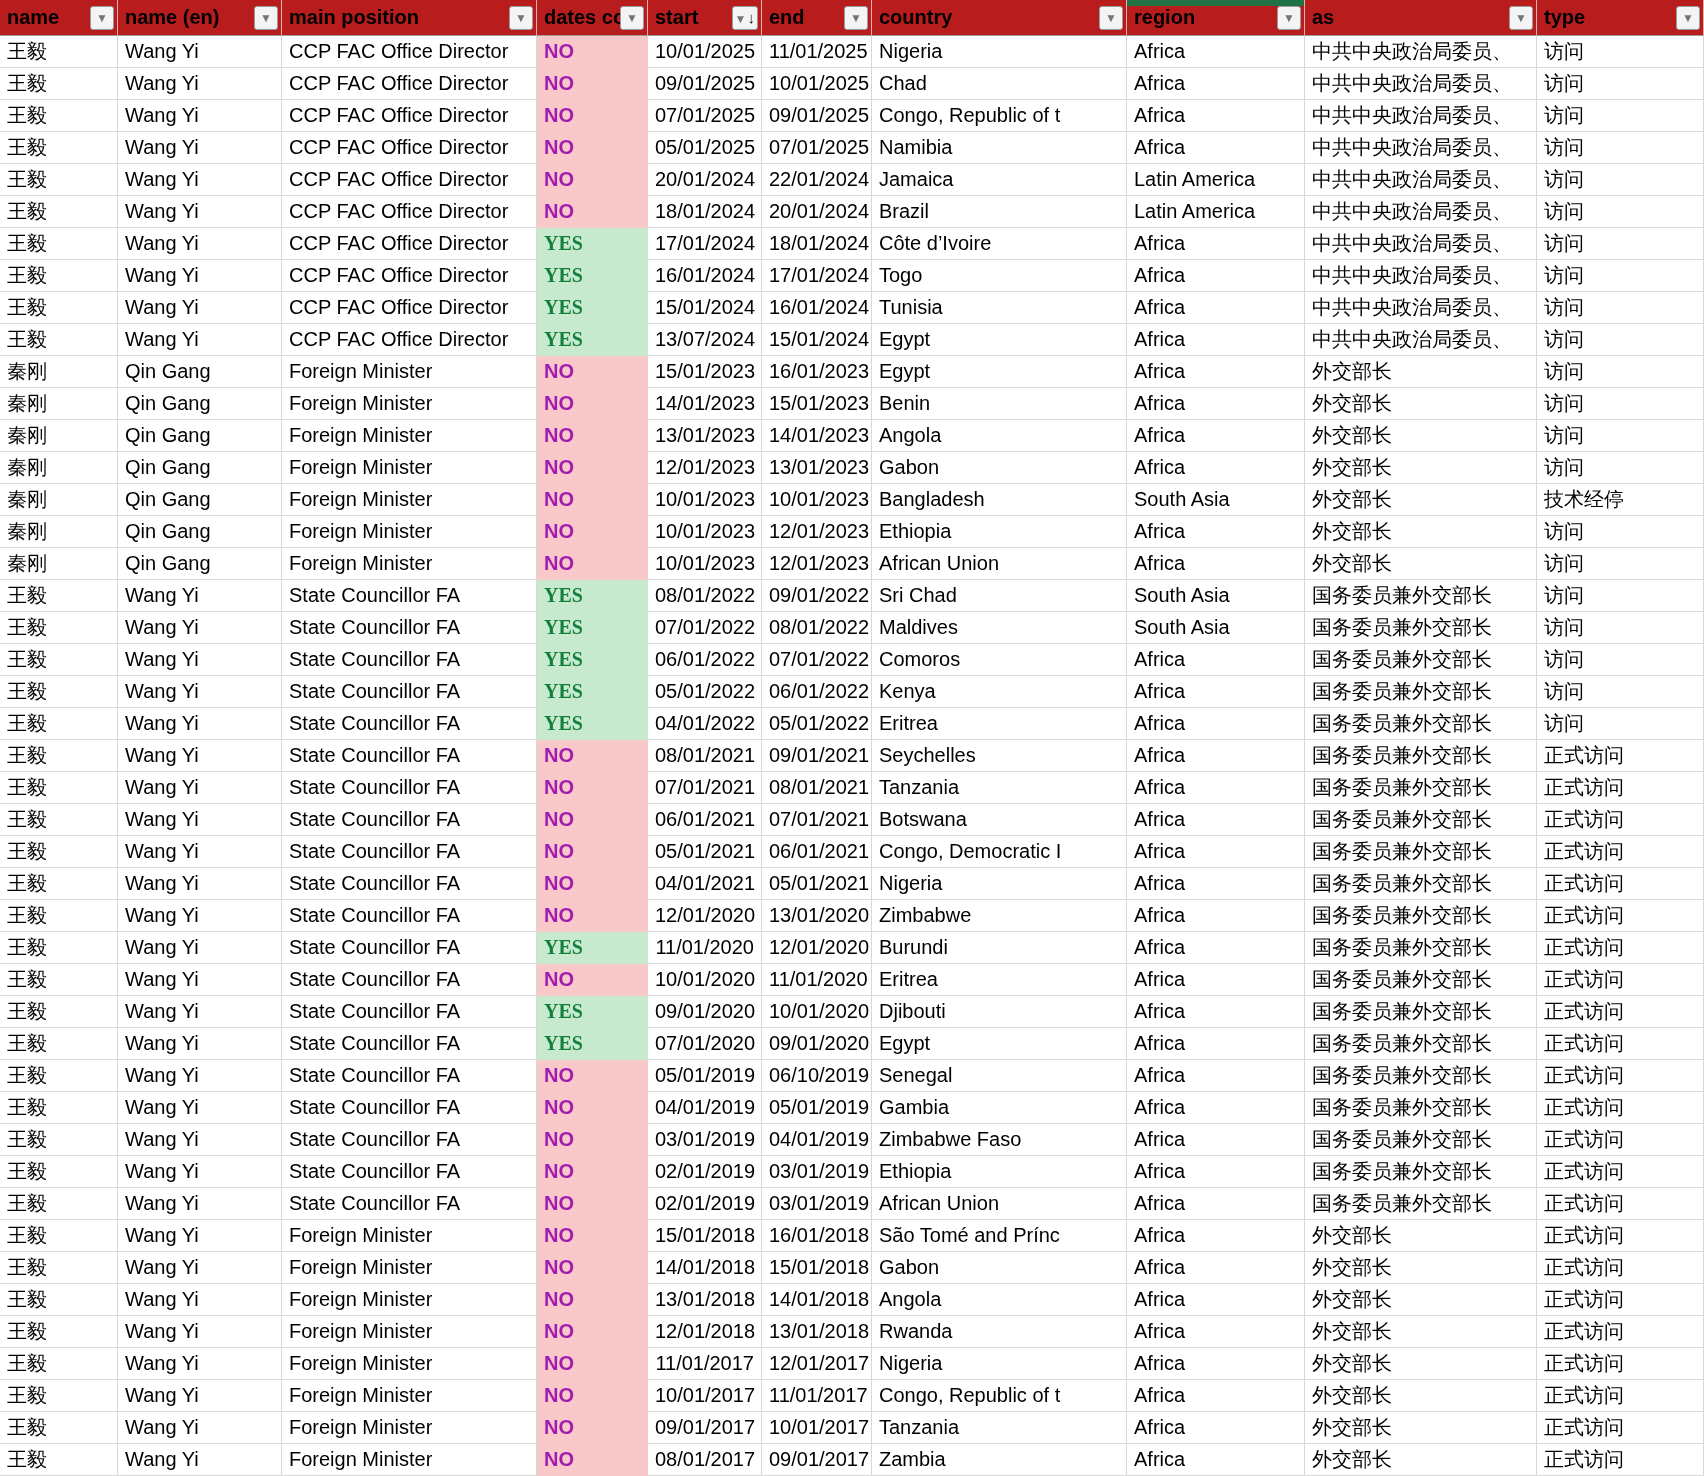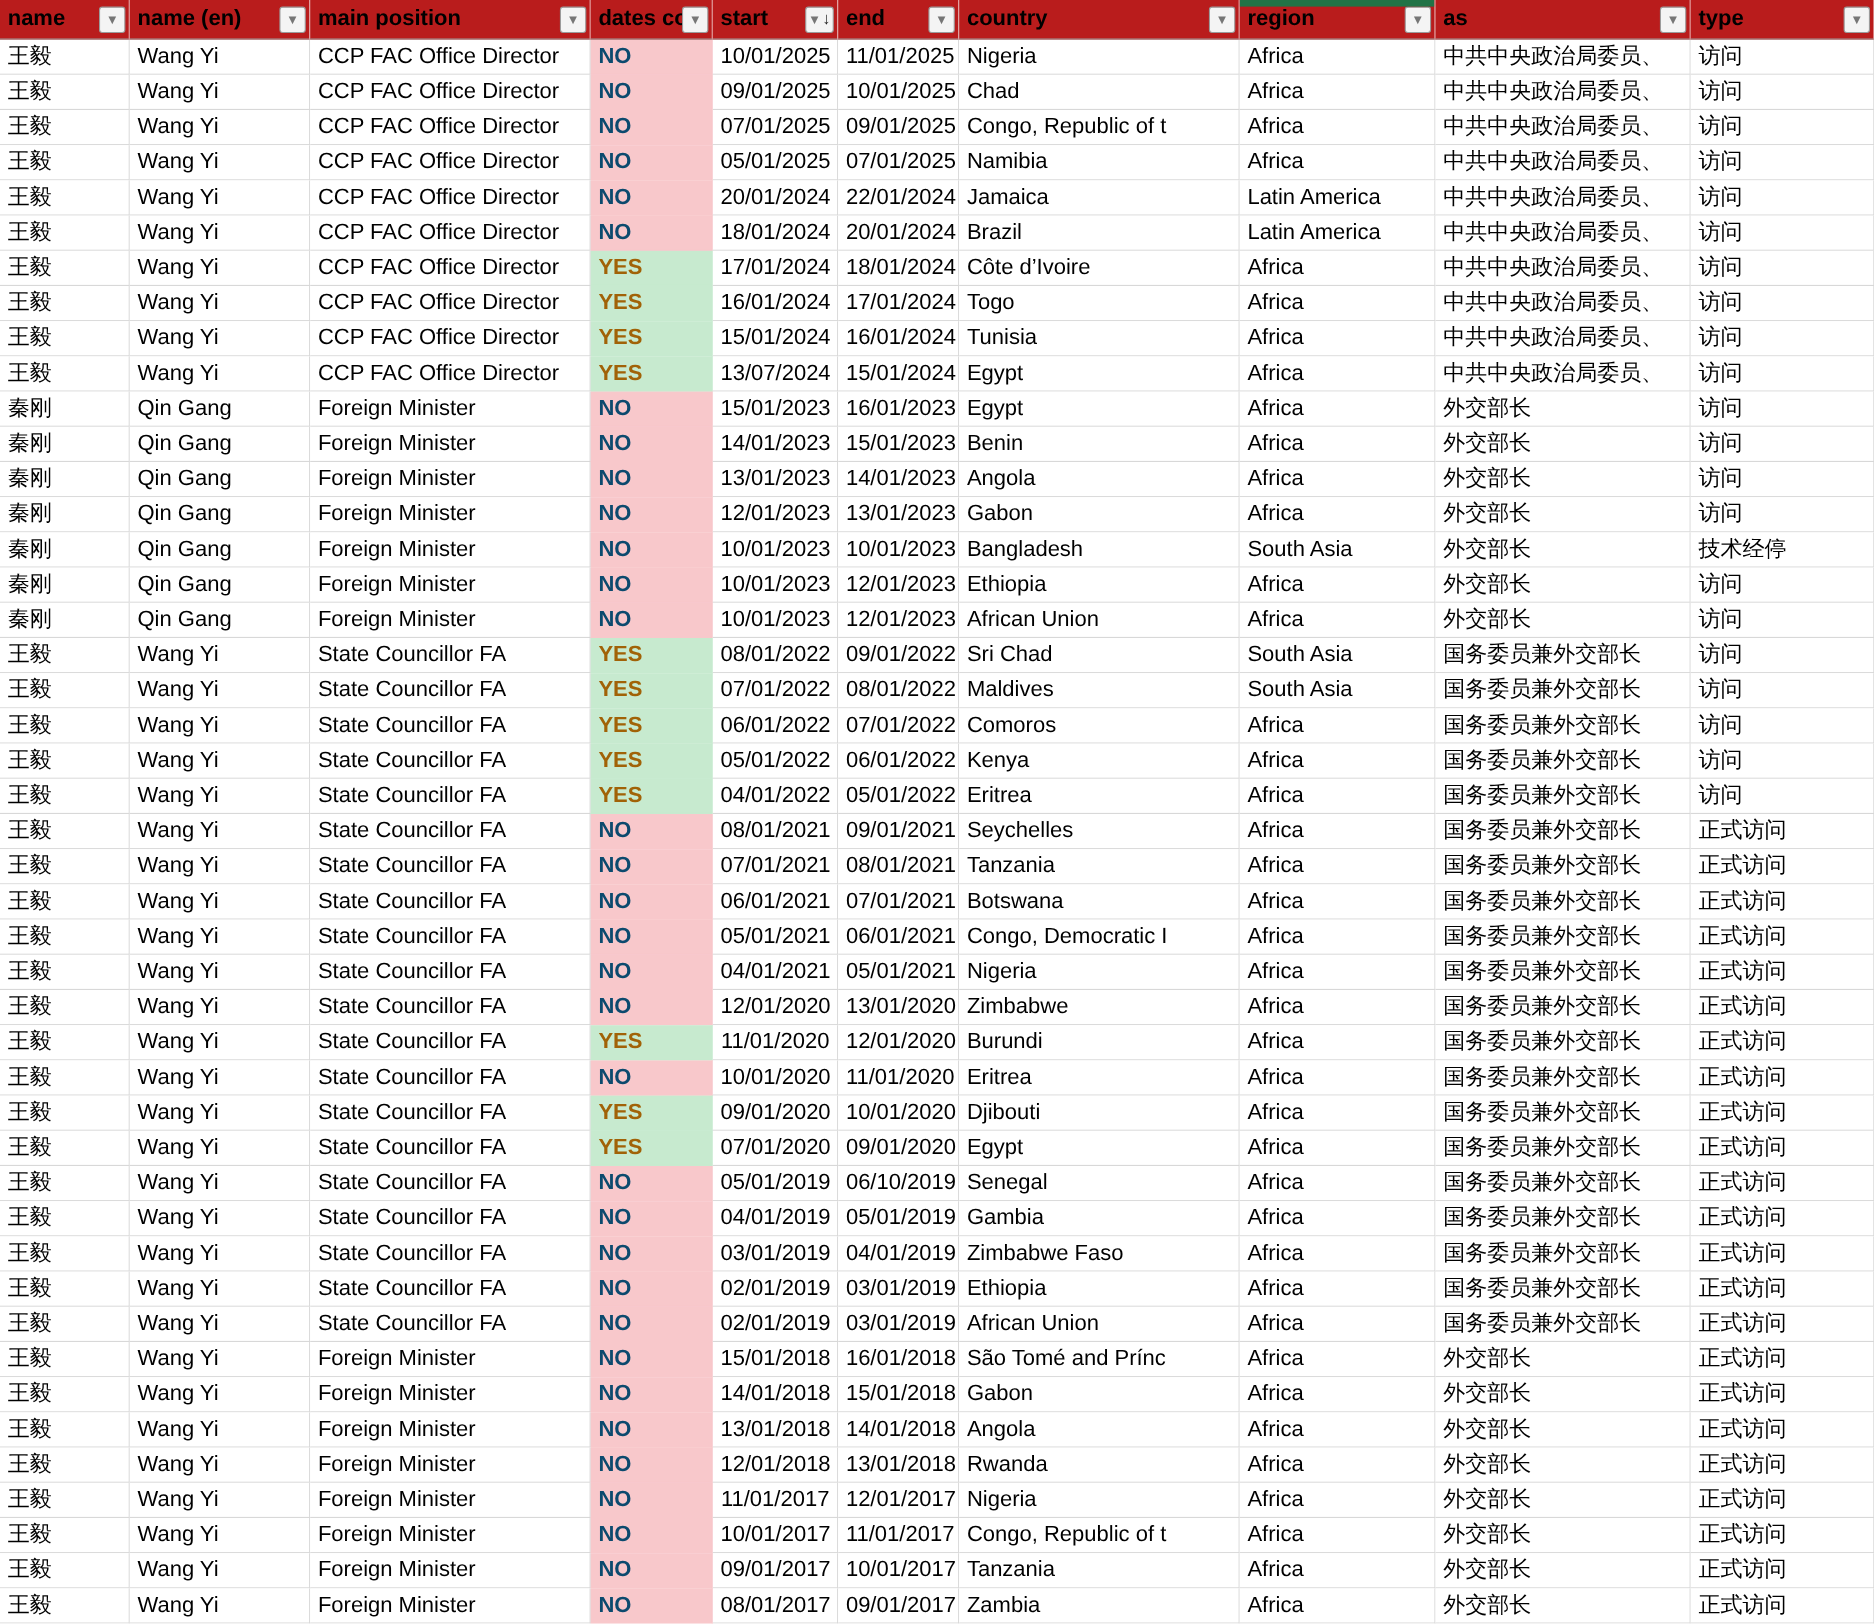--- a/index.html
+++ b/index.html
@@ -69,22 +69,22 @@
     padding:0 5px 0 7px;
     border-right:1px solid #d8d8d8;
     border-bottom:1px solid #d8d8d8;
     white-space:nowrap;
     overflow:hidden;
     color:#000;
     background:#fff;
   }
   td.num{text-align:right;padding-right:7px;}
   td.dc{font-weight:bold;}
-  td.dc.yes{background:#C7EACF;color:#a16207;border-bottom:1px solid #C7EACF;border-right:1px solid #C7EACF;}
-  td.dc.no{background:#F8C8CB;color:#0c4a6e;border-bottom:1px solid #F8C8CB;border-right:1px solid #F8C8CB;}
+  td.dc.yes{background:#C7EACF;color:#15803d;border-bottom:1px solid #C7EACF;border-right:1px solid #C7EACF;font-family:Liberation Serif, serif;}
+  td.dc.no{background:#F8C8CB;color:#a21caf;border-bottom:1px solid #F8C8CB;border-right:1px solid #F8C8CB;}
 </style>
 </head>
 <body>
 
 <table>
   <colgroup>
       <col style="width: 118px;">
       <col style="width: 164px;">
       <col style="width: 255px;">
       <col style="width: 111px;">

